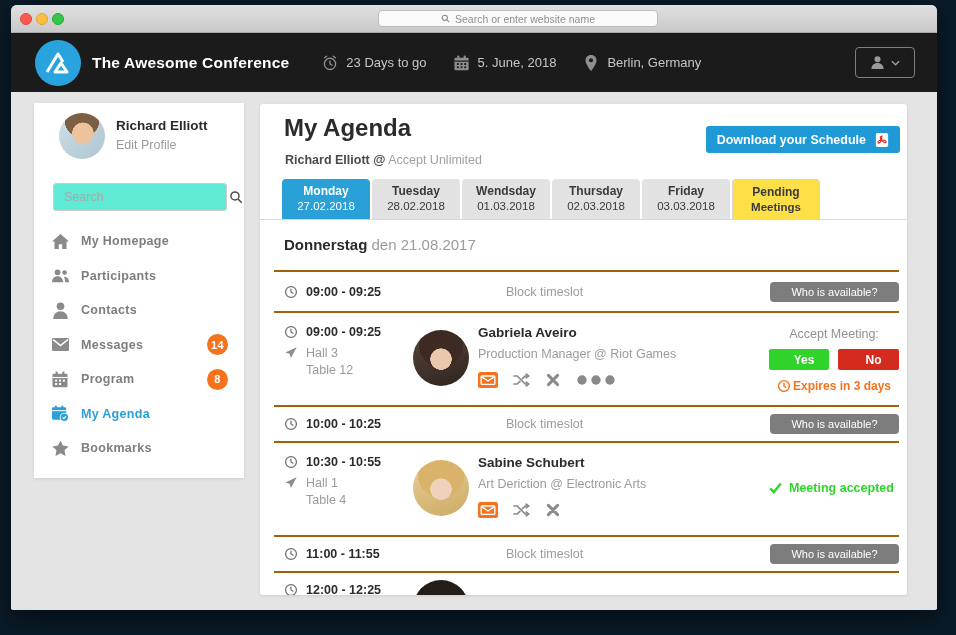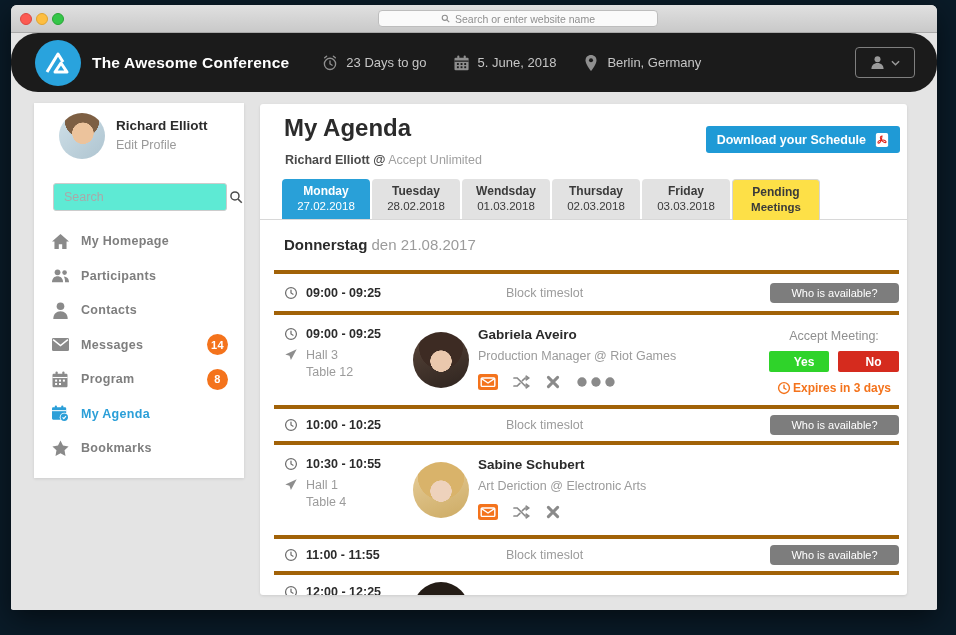--- a/index.html
+++ b/index.html
@@ -28,21 +28,21 @@
   .urlbar {
     position:absolute; left:367px; top:5px; width:280px; height:17px;
     background:#fafafa; border:1px solid #bdbdbd; border-radius:4px;
     display:flex; align-items:center; justify-content:center; gap:5px;
     color:#8f8f8f; font-size:10.5px;
   }
   .urlbar svg { width:9px; height:9px; }
   
   .appbar {
     height:59px; background:#1b1b1b; display:flex; align-items:center;
-    padding:0 22px 0 24px; color:#c9c9c9;border-radius:27px;
+    padding:0 22px 0 24px; color:#c9c9c9;
   }
   .logo {
     width:46px; height:46px; border-radius:50%; background:#29a3dd;
     display:flex; align-items:center; justify-content:center; flex:0 0 auto;
   }
   .logo svg { width:26px; height:22px; }
   .app-title { color:#fff; font-weight:bold; font-size:15.5px; margin-left:11px; letter-spacing:.2px; }
   .info { display:flex; gap:27px; margin-left:33px; align-items:center; }
   .info-item { display:flex; align-items:center; gap:8px; font-size:13px; color:#c6c6c6; }
   .info-item svg { width:16px; height:16px; color:#8f8f8f; }
@@ -128,21 +128,21 @@
   .tab.active { background:#29a0d8; }
   .tab.active .d1, .tab.active .d2 { color:#fff; }
   .tab.pending { background:#fde047; border:1px solid #d5d5d5; border-bottom:none; height:41px; margin-bottom:-1px; }
   .tab.pending .d2 { font-weight:bold; }
   
   .day-heading { padding:16px 0 0 24px; font-size:15px; height:50px; }
   .day-heading .dh-b { font-weight:bold; color:#2b2b2b; }
   .day-heading .dh-r { color:#9b9b9b; }
   
   .rows { margin:0 8px 0 14px; }
-  .row { border-top:4px solid #a16207; position:relative; }
+  .row { border-top:2px solid #a16207; position:relative; }
   .row.slot { display:flex; align-items:center; padding-left:10px; }
   .row.slot.h41 { height:41px; } .row.slot.h36 { height:36px; }
   .row.meet { height:94px; }
   .cicon { width:14px; height:14px; color:#6d6d6d; flex:0 0 auto; display:inline-flex; }
   .cicon svg { width:14px; height:14px; }
   .time { font-size:12.5px; font-weight:bold; color:#2b2b2b; }
   .row.slot .time { margin-left:8px; width:200px; }
   .slot-label { color:#9b9b9b; font-size:12.5px; flex:1; }
   .gray-btn {
     width:129px; height:20px; background:#7d7d7d; border:none; border-radius:4px;
@@ -558,20 +558,28 @@
                     <path d="M13.2 9.2 15.6 11l-2.4 1.8"></path>
                   </svg>
                 </span>
               <span class="act">
                   <svg viewBox="0 0 14 14" stroke="currentColor" stroke-width="3" stroke-linecap="round">
                     <path d="M2.4 2.4 11.6 11.6M11.6 2.4 2.4 11.6"></path>
                   </svg>
                 </span>
             </div>
           </div>
+          <div class="m-right">
+            <div class="accepted">
+              <svg viewBox="0 0 16 14" fill="none" stroke="#31d52f" stroke-width="3">
+                  <path d="M1.5 7.5 6 12 14.5 1.5"></path>
+                </svg>
+              <span>Meeting accepted</span>
+            </div>
+          </div>
         </div>
 
         <div class="row slot h36">
           <span class="cicon">
               <svg viewBox="0 0 16 16" fill="none" stroke="currentColor" stroke-width="1.4">
                 <circle cx="8" cy="8" r="6.2"></circle>
                 <path d="M8 4.8V8l2.3 1.4" stroke-linecap="round"></path>
               </svg>
             </span>
           <span class="time">11:00 - 11:55</span>

